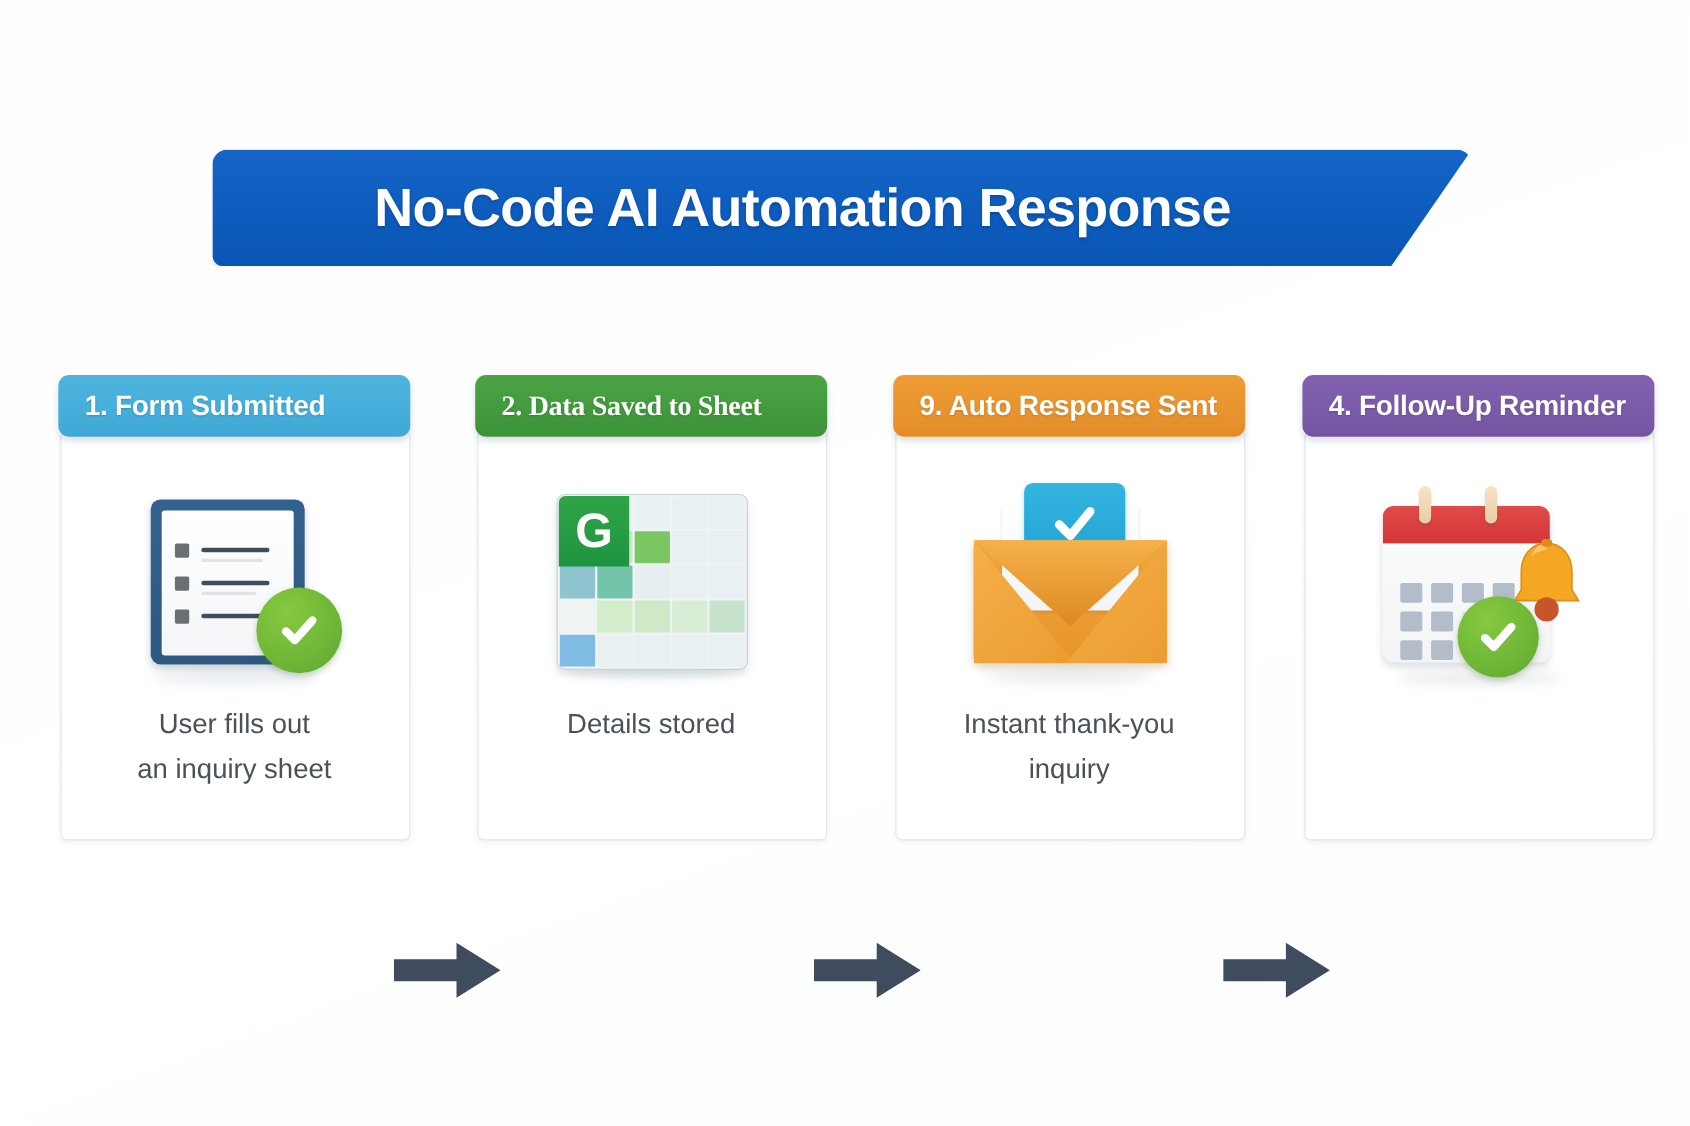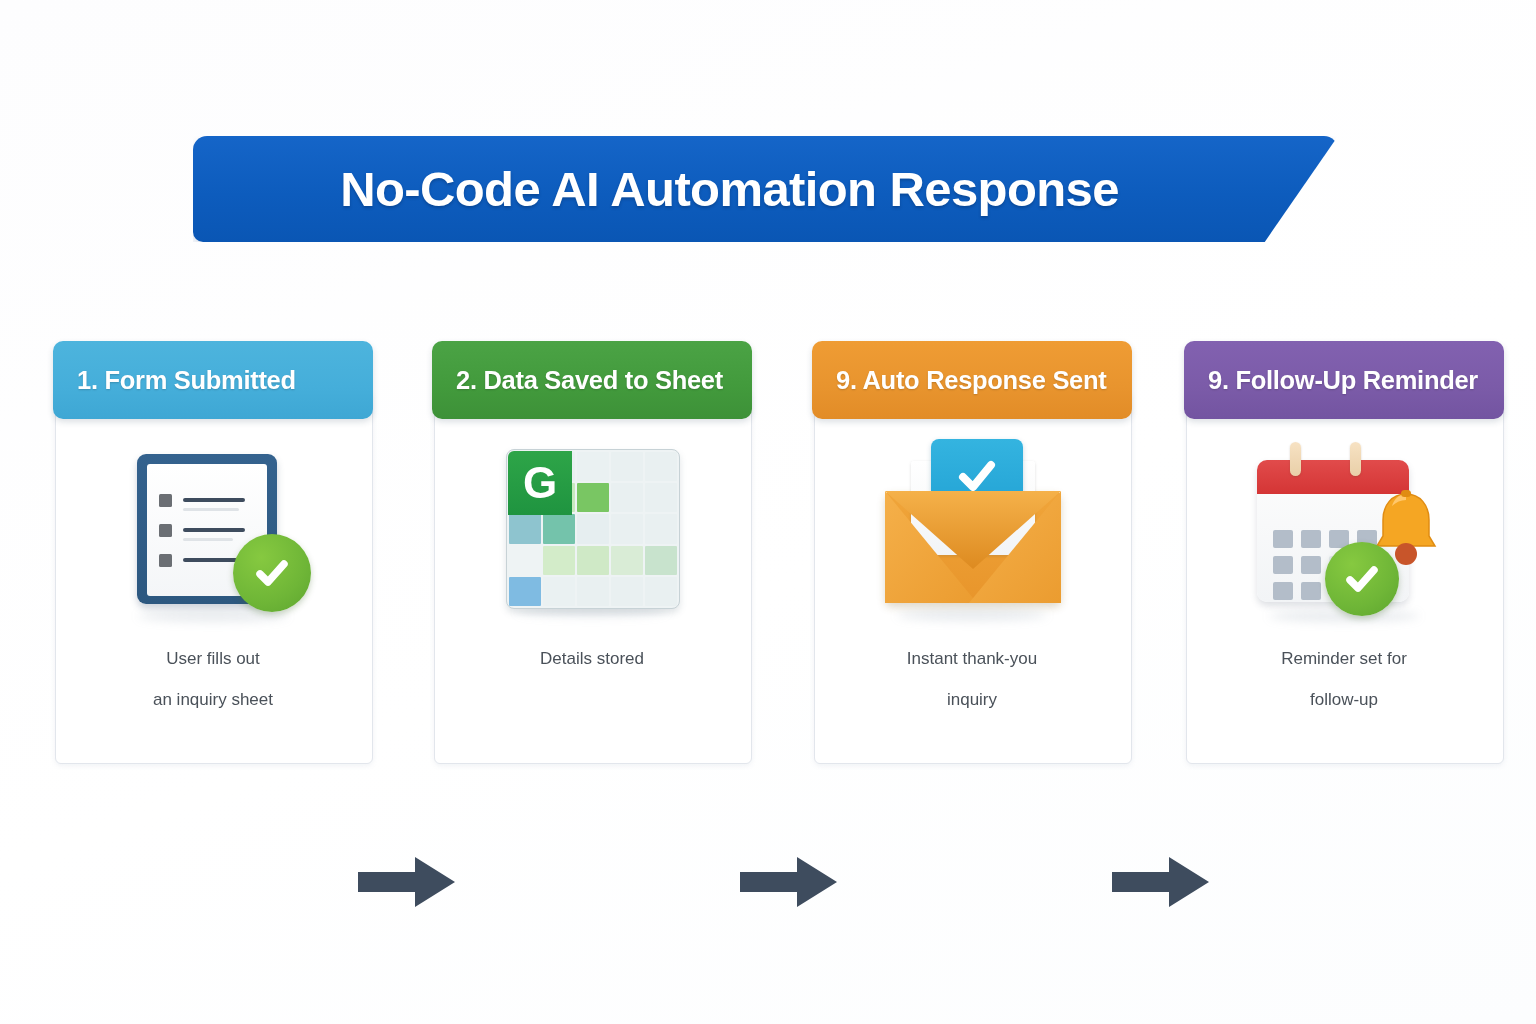--- a/index.html
+++ b/index.html
@@ -93,59 +93,59 @@
     background: #ffffff;
     border: 1px solid #e2e6ec;
     border-radius: 6px;
     box-shadow: 0 2px 5px rgba(120, 140, 170, 0.10);
   }
   .card-head {
     position: absolute;
     left: 0;
     top: 0;
     width: 100%;
-    height: 78px;
+    height: 56px;
     border-radius: 10px;
     display: flex;
     align-items: center;
     box-shadow: 0 3px 6px rgba(40, 60, 90, 0.16);
     z-index: 3;
   }
   .card-head span {
     color: #ffffff;
     font-size: 25.5px;
     font-weight: bold;
     letter-spacing: -0.3px;
     padding-left: 24px;
     white-space: nowrap;
     text-shadow: 0 1px 2px rgba(0, 0, 0, 0.18);
   }
   .head-blue   { background: linear-gradient(180deg, #4db4dd 0%, #45aeda 60%, #3ea7d4 100%); }
-  .head-green  { background: linear-gradient(180deg, #4ba345 0%, #429a3c 60%, #3d9138 100%); }
+  .head-green  { background: linear-gradient(180deg, #4ba345 0%, #429a3c 60%, #3d9138 100%); font-family: Liberation Serif, serif; }
   .head-orange { background: linear-gradient(180deg, #ef9c34 0%, #e8942e 60%, #e28c27 100%); }
   .head-purple { background: linear-gradient(180deg, #8261b0 0%, #7b5ba8 60%, #7354a1 100%); }
 
   .icon-zone {
     position: absolute;
     left: 0;
     top: 82px;
     width: 320px;
     height: 210px;
     display: flex;
     align-items: center;
     justify-content: center;
   }
   .caption {
     position: absolute;
     left: 14px;
     top: 297px;
     width: 292px;
     text-align: center;
     color: #4a5159;
-    font-size: 17px;
+    font-size: 25px;
     line-height: 41px;
     font-weight: normal;
   }
 
   
   .arrow {
     position: absolute;
     top: 514px;
     width: 100px;
     height: 54px;
@@ -390,21 +390,21 @@
       </div>
       <div class="caption">
         <div>Instant thank-you</div>
         <div>inquiry</div>
       </div>
     </div>
 
     <div class="step step-3">
       <div class="card-body"></div>
       <div class="card-head head-purple">
-        <span>9. Follow-Up Reminder</span>
+        <span>4. Follow-Up Reminder</span>
       </div>
       <div class="icon-zone">
         <div class="ico calendar">
           <div class="icon-shadow"></div>
           <div class="cal-ring cal-ring-1"></div>
           <div class="cal-ring cal-ring-2"></div>
           <div class="cal-body">
             <div class="cal-head"></div>
             <div class="cal-dots">
               <div class="cal-dot" style="left:-16px;  top:0;"></div>
@@ -427,24 +427,20 @@
               <rect x="32" y="0" width="10" height="7" rx="3.5" fill="#e08c12"></rect>
             </svg>
           </div>
           <div class="cal-check">
             <svg width="44" height="44" viewBox="0 0 44 44" aria-hidden="true">
               <path d="M10 23 L18 31 L34 13" fill="none" stroke="#ffffff" stroke-width="7.5" stroke-linecap="round" stroke-linejoin="round"></path>
             </svg>
           </div>
         </div>
       </div>
-      <div class="caption">
-        <div>Reminder set for</div>
-        <div>follow-up</div>
-      </div>
     </div>
 
     <div class="arrow arrow-0">
       <svg width="100" height="54" viewBox="0 0 100 54" aria-hidden="true">
         <path d="M0 17 L57 17 L57 2 L97 27 L57 52 L57 37 L0 37 Z" fill="#3e4c5e"></path>
       </svg>
     </div>
     <div class="arrow arrow-1">
       <svg width="100" height="54" viewBox="0 0 100 54" aria-hidden="true">
         <path d="M0 17 L57 17 L57 2 L97 27 L57 52 L57 37 L0 37 Z" fill="#3e4c5e"></path>

